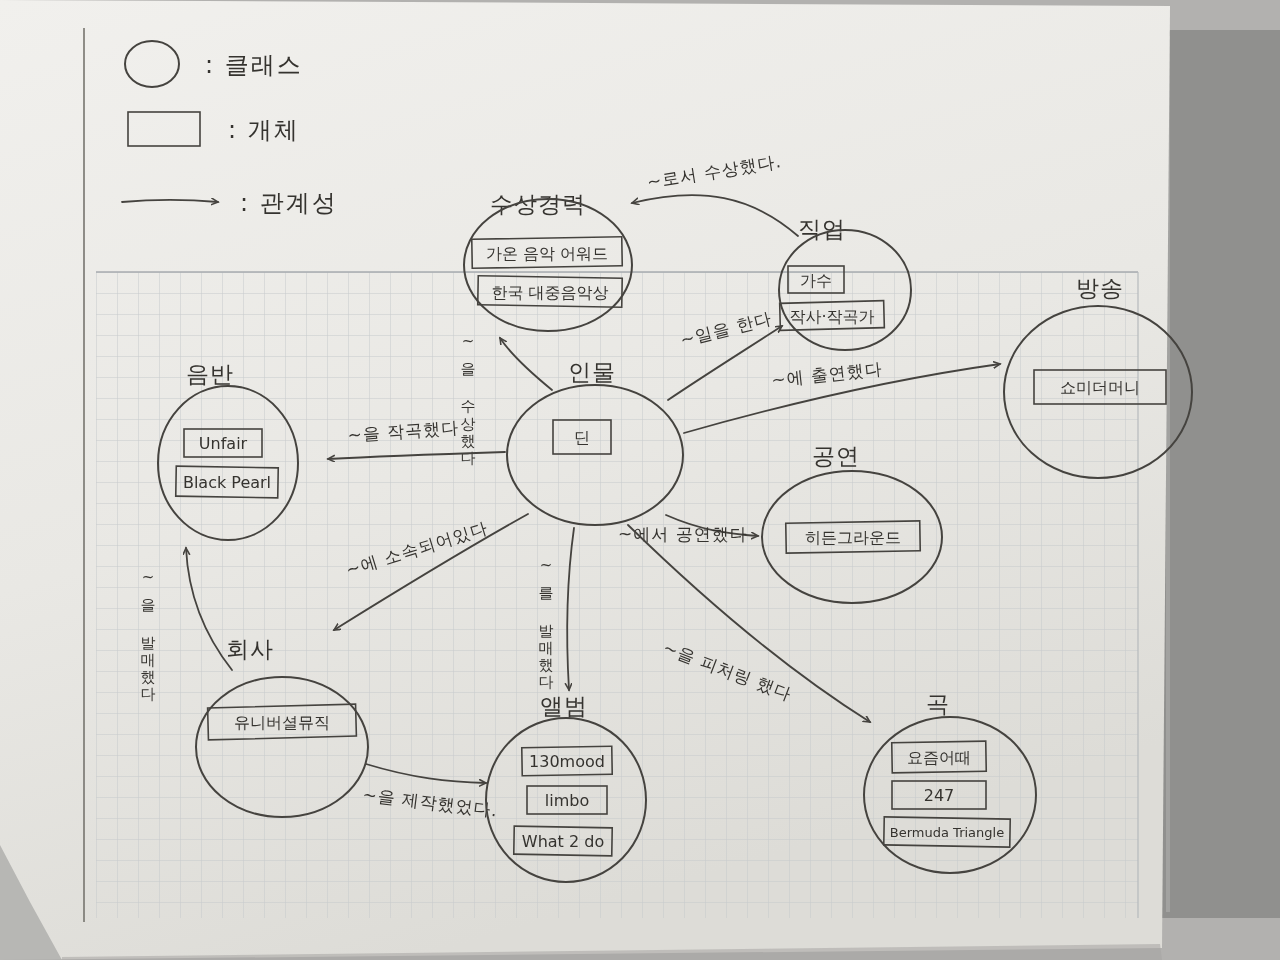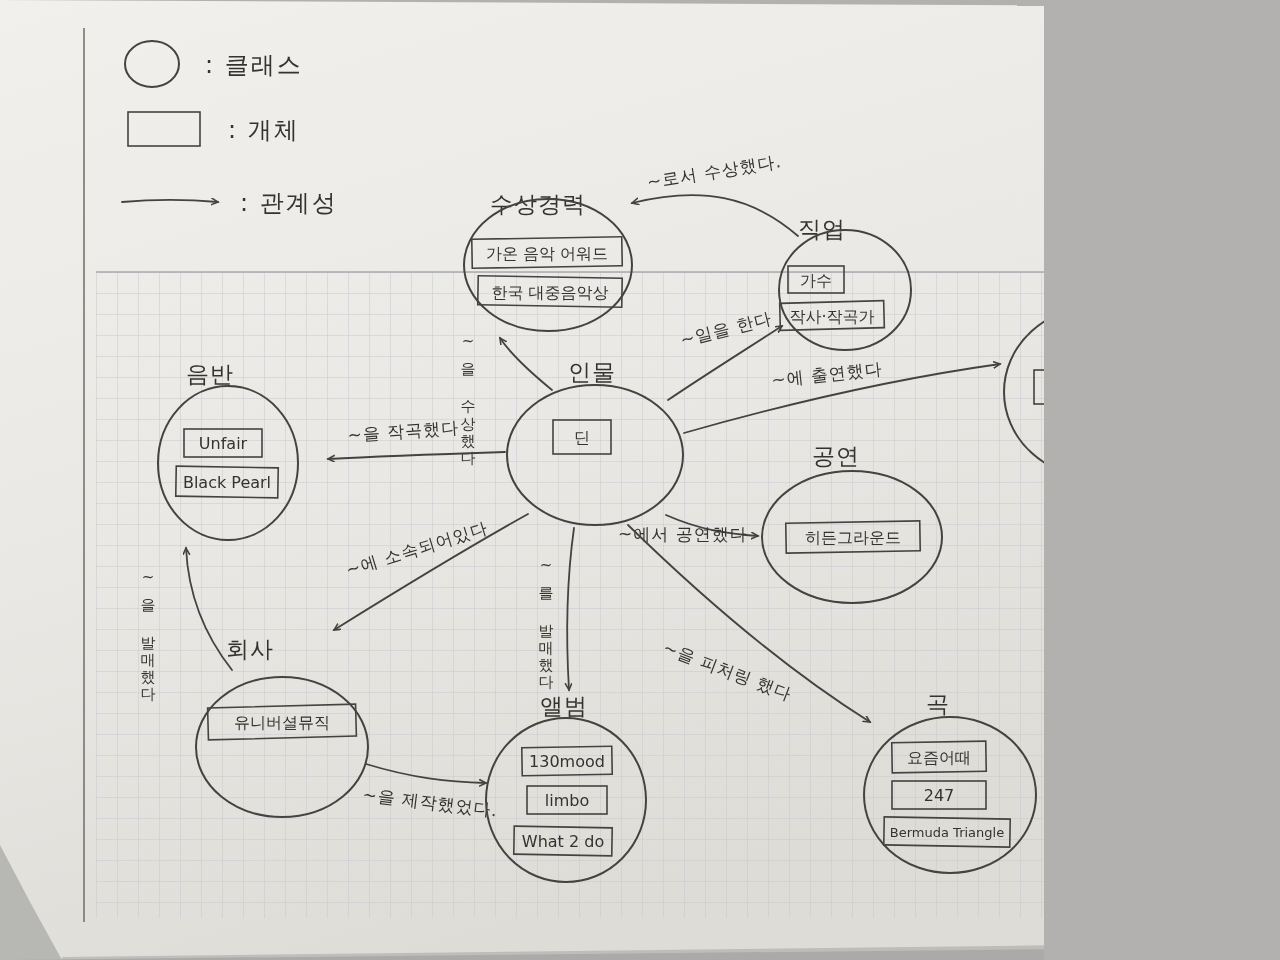--- a/index.html
+++ b/index.html
@@ -1,16 +1,16 @@
 <!DOCTYPE html>
 <html><head>
 <meta charset="utf-8">
 <style>
   html,body{margin:0;padding:0;background:#b2b1af;}
-  .stage{position:relative;width:1044px;height:960px;overflow:hidden;
+  .stage{position:relative;width:1280px;height:960px;overflow:hidden;
          font-family:"DejaVu Sans","Liberation Sans",sans-serif;}
   svg{display:block;}
   .cls{fill:none;stroke:#45433f;stroke-width:2;stroke-linecap:round;}
   .ent{fill:none;stroke:#45433f;stroke-width:1.6;}
   .edge{fill:none;stroke:#45433f;stroke-width:1.8;stroke-linecap:round;}
   .node-label{font-size:23px;fill:#35332f;letter-spacing:1px;}
   .ent-text{font-size:16px;fill:#35332f;text-anchor:middle;}
   .ent-text-sm{font-size:13px;fill:#35332f;text-anchor:middle;}
   .edge-label{font-size:17px;fill:#35332f;letter-spacing:1px;}
   .legend-text{font-size:24px;fill:#35332f;letter-spacing:2px;}

